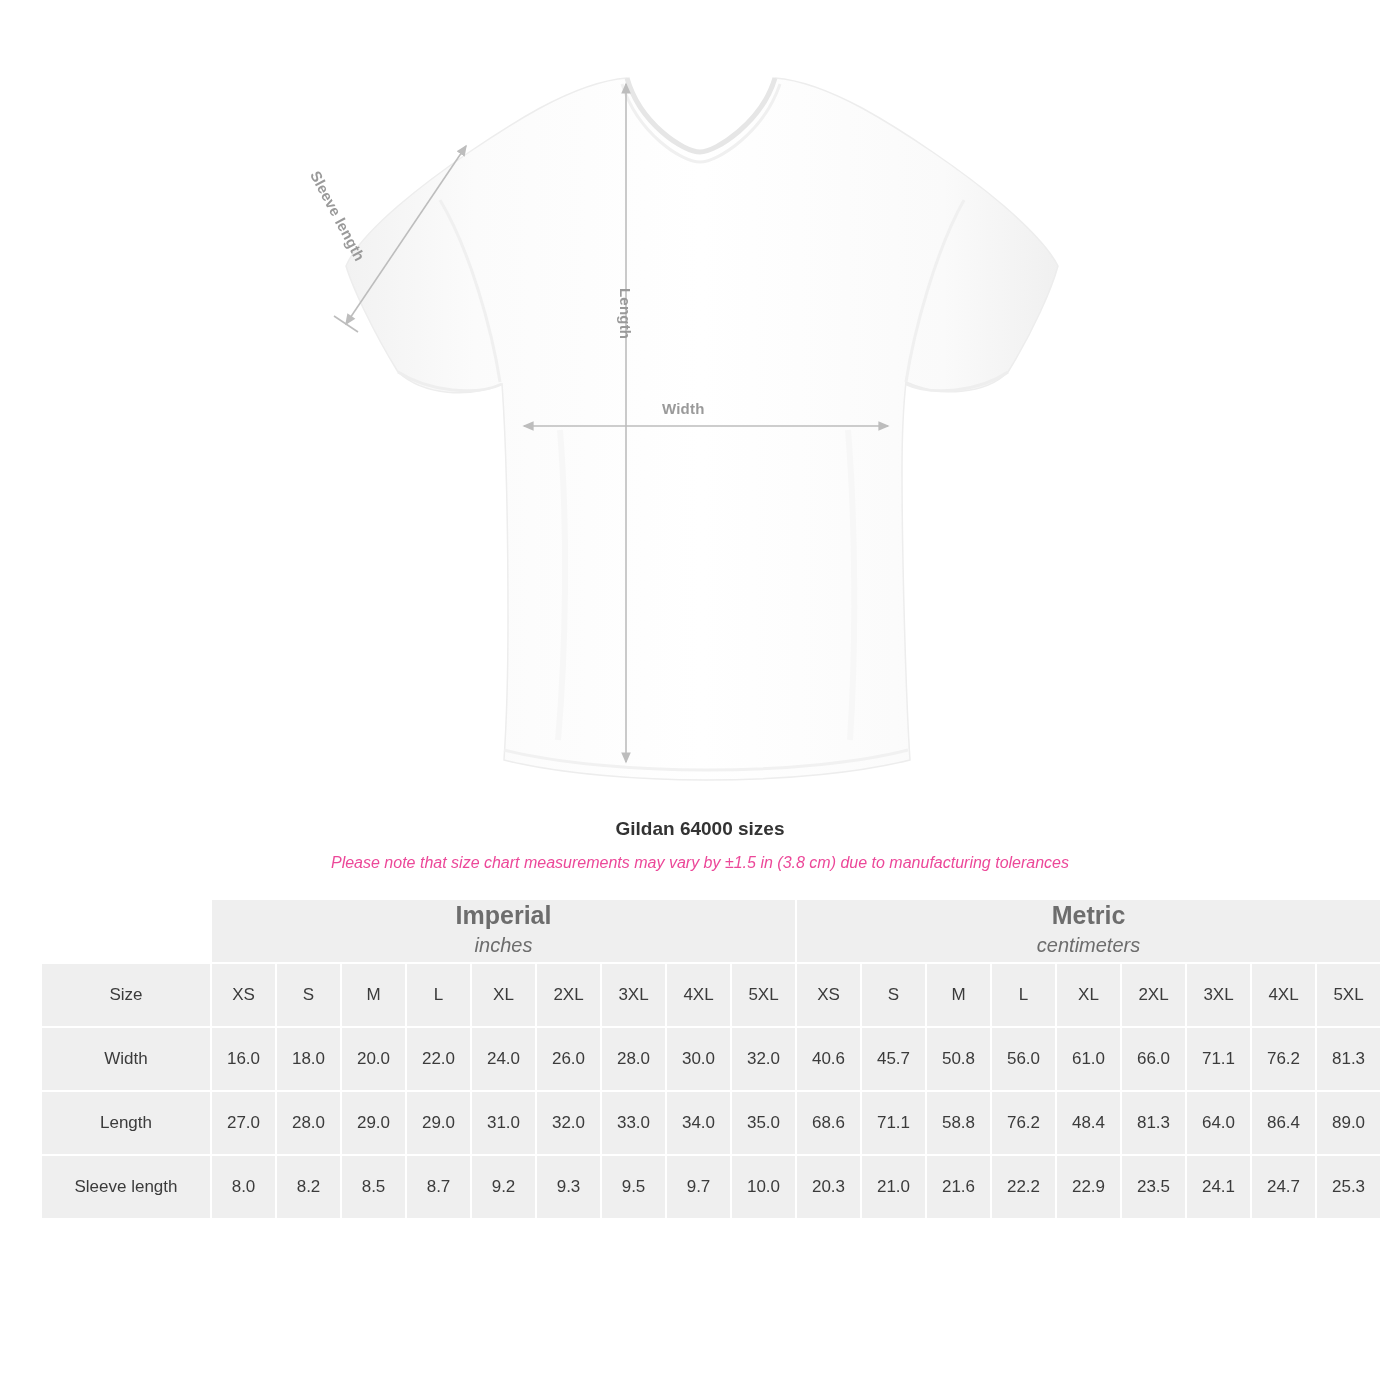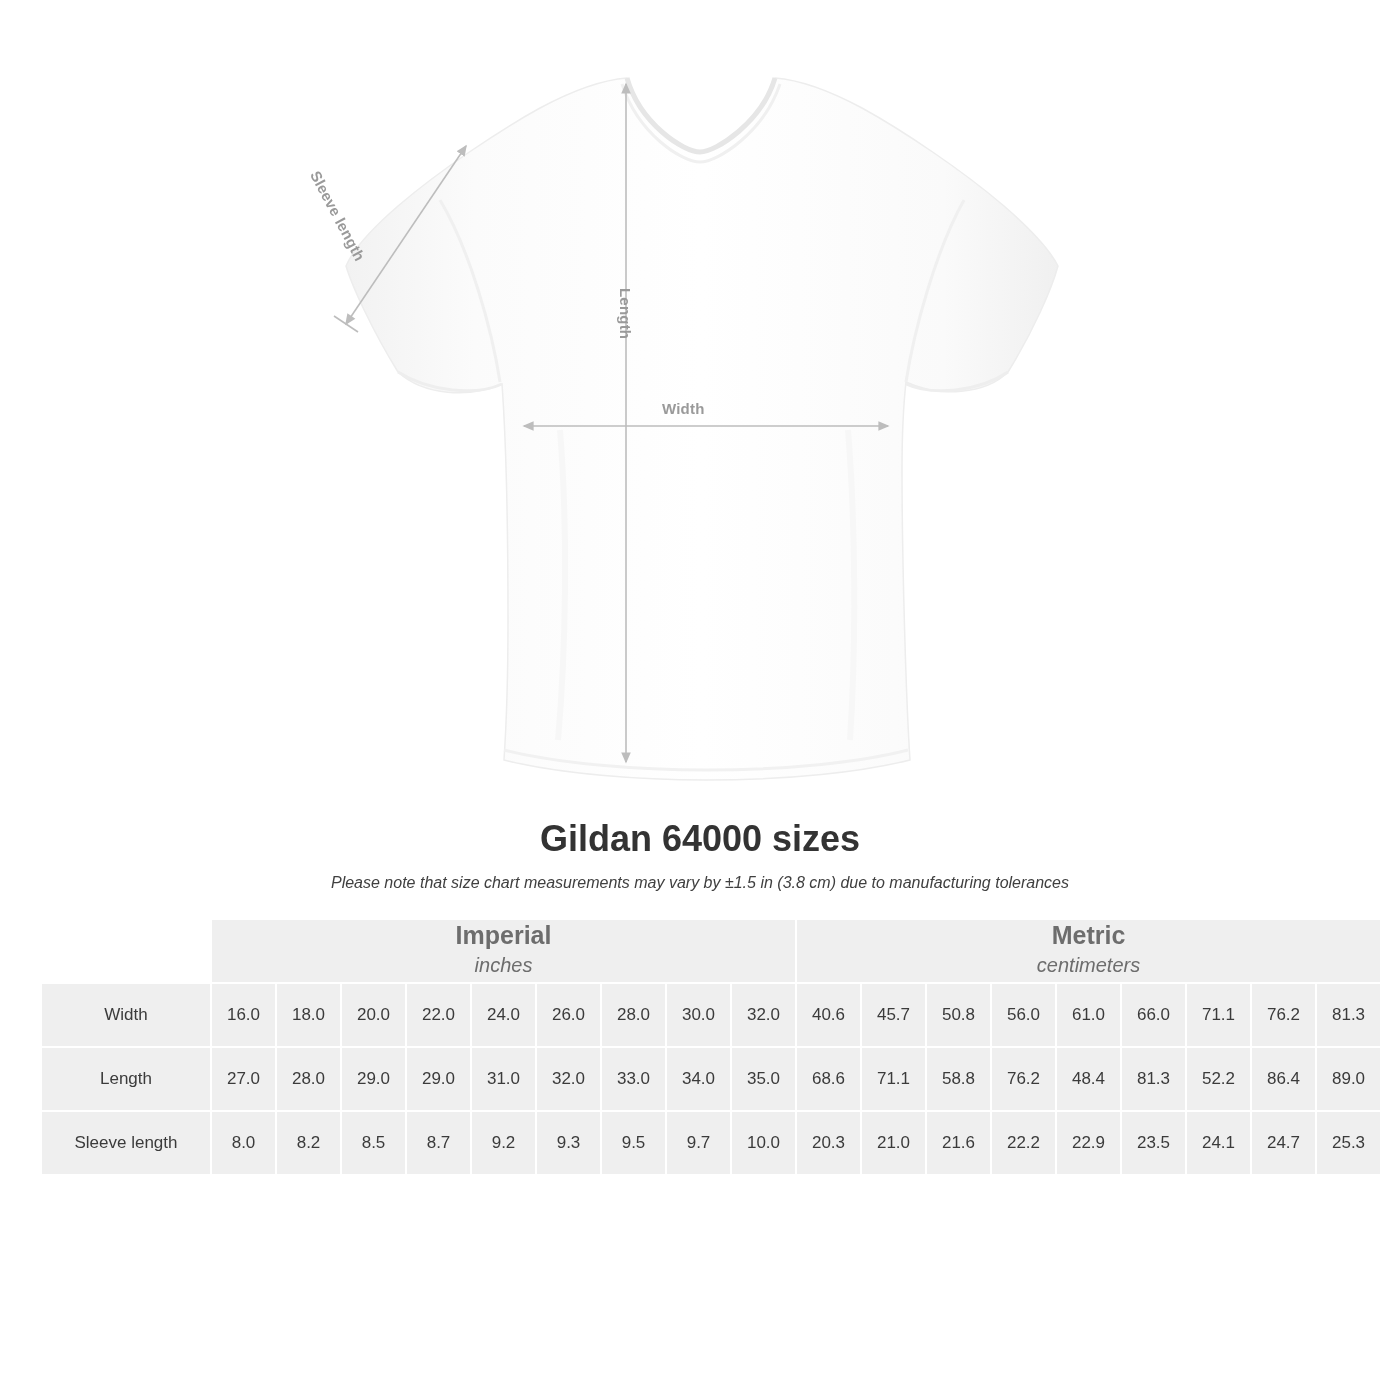--- a/index.html
+++ b/index.html
@@ -50,29 +50,29 @@
     left: 662px;
     top: 400px;
   }
 
   
   .title-block {
     text-align: center;
     margin-top: 18px;
   }
   .chart-title {
-    font-size: 36px;
+    font-size: 19px;
     font-weight: bold;
     color: #333333;
     margin: 0;
   }
   .chart-note {
     font-size: 16px;
     font-style: italic;
-    color: #404040;
+    color: #ec4899;
     margin: 14px 0 0 0;
   }
 
   
   .table-wrap {
     margin: 26px 40px 0 40px;
   }
   table.size-table {
     border-collapse: separate;
     border-spacing: 2px;
@@ -222,20 +222,41 @@
         <td class="unit-head" colspan="9">
           <div class="unit-system">Imperial</div>
           <div class="unit-unit">inches</div>
         </td>
         <td class="unit-head" colspan="9">
           <div class="unit-system">Metric</div>
           <div class="unit-unit">centimeters</div>
         </td>
       </tr>
 
+      <tr>
+        <td class="row-head">Size</td>
+        <td class="col-head">XS</td>
+        <td class="col-head">S</td>
+        <td class="col-head">M</td>
+        <td class="col-head">L</td>
+        <td class="col-head">XL</td>
+        <td class="col-head">2XL</td>
+        <td class="col-head">3XL</td>
+        <td class="col-head">4XL</td>
+        <td class="col-head">5XL</td>
+        <td class="col-head">XS</td>
+        <td class="col-head">S</td>
+        <td class="col-head">M</td>
+        <td class="col-head">L</td>
+        <td class="col-head">XL</td>
+        <td class="col-head">2XL</td>
+        <td class="col-head">3XL</td>
+        <td class="col-head">4XL</td>
+        <td class="col-head">5XL</td>
+      </tr>
 
       <tr>
         <td class="row-head">Width</td>
         <td>16.0</td>
         <td>18.0</td>
         <td>20.0</td>
         <td>22.0</td>
         <td>24.0</td>
         <td>26.0</td>
         <td>28.0</td>
@@ -262,21 +283,21 @@
         <td>32.0</td>
         <td>33.0</td>
         <td>34.0</td>
         <td>35.0</td>
         <td>68.6</td>
         <td>71.1</td>
         <td>58.8</td>
         <td>76.2</td>
         <td>48.4</td>
         <td>81.3</td>
-        <td>52.2</td>
+        <td>64.0</td>
         <td>86.4</td>
         <td>89.0</td>
       </tr>
 
       <tr>
         <td class="row-head">Sleeve length</td>
         <td>8.0</td>
         <td>8.2</td>
         <td>8.5</td>
         <td>8.7</td>

